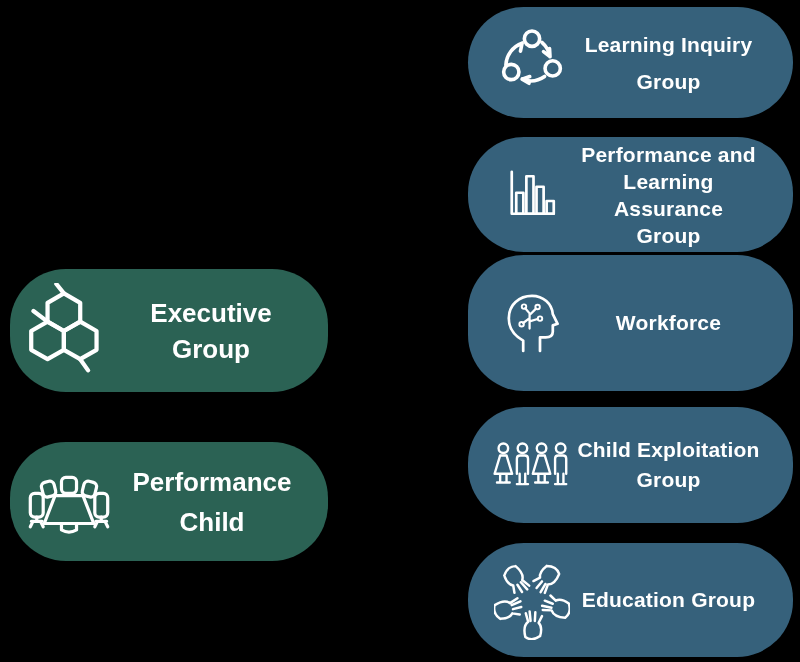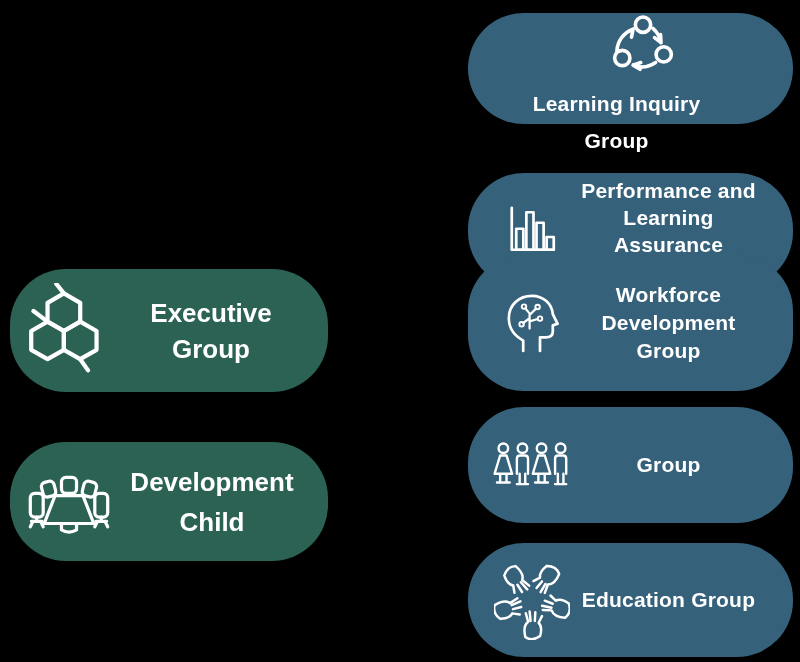--- a/index.html
+++ b/index.html
@@ -18,22 +18,22 @@
   .icon{
     display:flex;align-items:center;justify-content:center;
     flex:0 0 auto;
   }
   .right-pill .icon{width:80px;margin-left:24px;}
   .icon svg{stroke:#fff;fill:none;stroke-linecap:round;stroke-linejoin:round;}
   .label{flex:1;text-align:center;}
   .right-pill .label{font-size:21px;padding-right:28px;letter-spacing:.2px;}
   .left-pill .label{font-size:26px;padding-right:18px;}
 
-  #pill-learning   {left:468px;top:13px;  width:325px;height:111px;flex-direction:column;}
-  #pill-performance{left:468px;top:137px;width:325px;height:115px;margin-top:36px;}
+  #pill-learning   {left:468px;top:7px;  width:325px;height:111px;}
+  #pill-performance{left:468px;top:137px;width:325px;height:115px;}
   #pill-workforce  {left:468px;top:255px;width:325px;height:136px;}
   #pill-child      {left:468px;top:407px;width:325px;height:116px;}
   #pill-education  {left:468px;top:543px;width:325px;height:114px;}
   #pill-executive  {left:10px; top:269px;width:318px;height:123px;}
   #pill-partnership{left:10px; top:442px;width:318px;height:119px;}
 
   #pill-executive .icon{width:96px;margin-left:6px;}
   #pill-partnership .icon{width:90px;margin-left:14px;}
 
   #pill-learning    .label div{line-height:37px;}
@@ -72,21 +72,21 @@
         <rect x="53" y="21" width="12" height="14" rx="4" transform="rotate(14 59 28)"></rect>
         <rect x="4" y="32" width="12" height="22" rx="4"></rect>
         <path d="M10 54 v4 M5 58 h10 M6.5 58 l-2.5 5 M13.5 58 l2.5 5"></path>
         <rect x="64" y="32" width="12" height="22" rx="4"></rect>
         <path d="M70 54 v4 M65 58 h10 M66.5 58 l-2.5 5 M73.5 58 l2.5 5"></path>
         <path d="M27 34 H53 L63 60 H17 Z"></path>
         <path d="M33 60 V66 Q40 70 47 66 V60"></path>
       </svg>
     </span>
     <span class="label">
-      <div>Development</div>
+      <div>Performance</div>
       <div>Child</div>
     </span>
   </div>
 
   <div class="pill right-pill" id="pill-learning">
     <span class="icon">
       <svg width="76" height="72" viewBox="0 0 80 80" stroke-width="4">
         <circle cx="40" cy="13" r="8.5"></circle>
         <circle cx="63" cy="46" r="8.5"></circle>
         <circle cx="17" cy="50" r="8.5"></circle>
@@ -124,38 +124,38 @@
         <path d="M29 75 V62 C18 56 11 46 11 34 C11 17 24 6 40 6 C54 6 65 16 66 29 L72 41 L66 43 V51 C66 56 62 58 57 58 H50 V75"></path>
         <path d="M37 47 V28 M37 34 L29 40 M37 28 L31.5 21.5 M37 30 L45 22 M37 38 L47 35" stroke-width="2.8"></path>
         <circle cx="27" cy="41.5" r="2.8" stroke-width="2.4"></circle>
         <circle cx="30" cy="19.5" r="2.8" stroke-width="2.4"></circle>
         <circle cx="47" cy="20" r="2.8" stroke-width="2.4"></circle>
         <circle cx="50" cy="34.5" r="2.8" stroke-width="2.4"></circle>
       </svg>
     </span>
     <span class="label">
       <div>Workforce</div>
-      <div>Development Group</div>
     </span>
   </div>
 
   <div class="pill right-pill" id="pill-child">
     <span class="icon">
       <svg width="78" height="52" viewBox="0 0 98 62" stroke-width="3">
         <circle cx="13" cy="10" r="6"></circle>
         <path d="M9 19 H17 L24 42 H2 Z M9 42 V53 M17 42 V53 M5 53 H12 M14 53 H21"></path>
         <circle cx="37" cy="10" r="6"></circle>
         <path d="M30 42 V23 Q30 19 34 19 H40 Q44 19 44 23 V42 M33.5 42 V55 M40.5 42 V55 M30 55 H36 M38 55 H44"></path>
         <circle cx="61" cy="10" r="6"></circle>
         <path d="M57 19 H65 L72 42 H50 Z M57 42 V53 M65 42 V53 M53 53 H60 M62 53 H69"></path>
         <circle cx="85" cy="10" r="6"></circle>
         <path d="M78 42 V23 Q78 19 82 19 H88 Q92 19 92 23 V42 M81.5 42 V55 M88.5 42 V55 M78 55 H84 M86 55 H92"></path>
       </svg>
     </span>
     <span class="label">
+      <div>Child Exploitation</div>
       <div>Group</div>
     </span>
   </div>
 
   <div class="pill right-pill" id="pill-education">
     <span class="icon">
       <svg width="76" height="80" viewBox="0 0 80 80" stroke-width="2.6">
         <defs>
           <g id="hd">
             <path d="M-7 16 C-9 8 -8 3 -4 0 L-6.5 -9 M-1.5 -1 L-2.5 -11 M3 -1 L3.5 -10 M7 1 L10.5 -6 M7 1 C10 4 10 10 8.5 15 M-7 16 Q0 21 8.5 15"></path>

